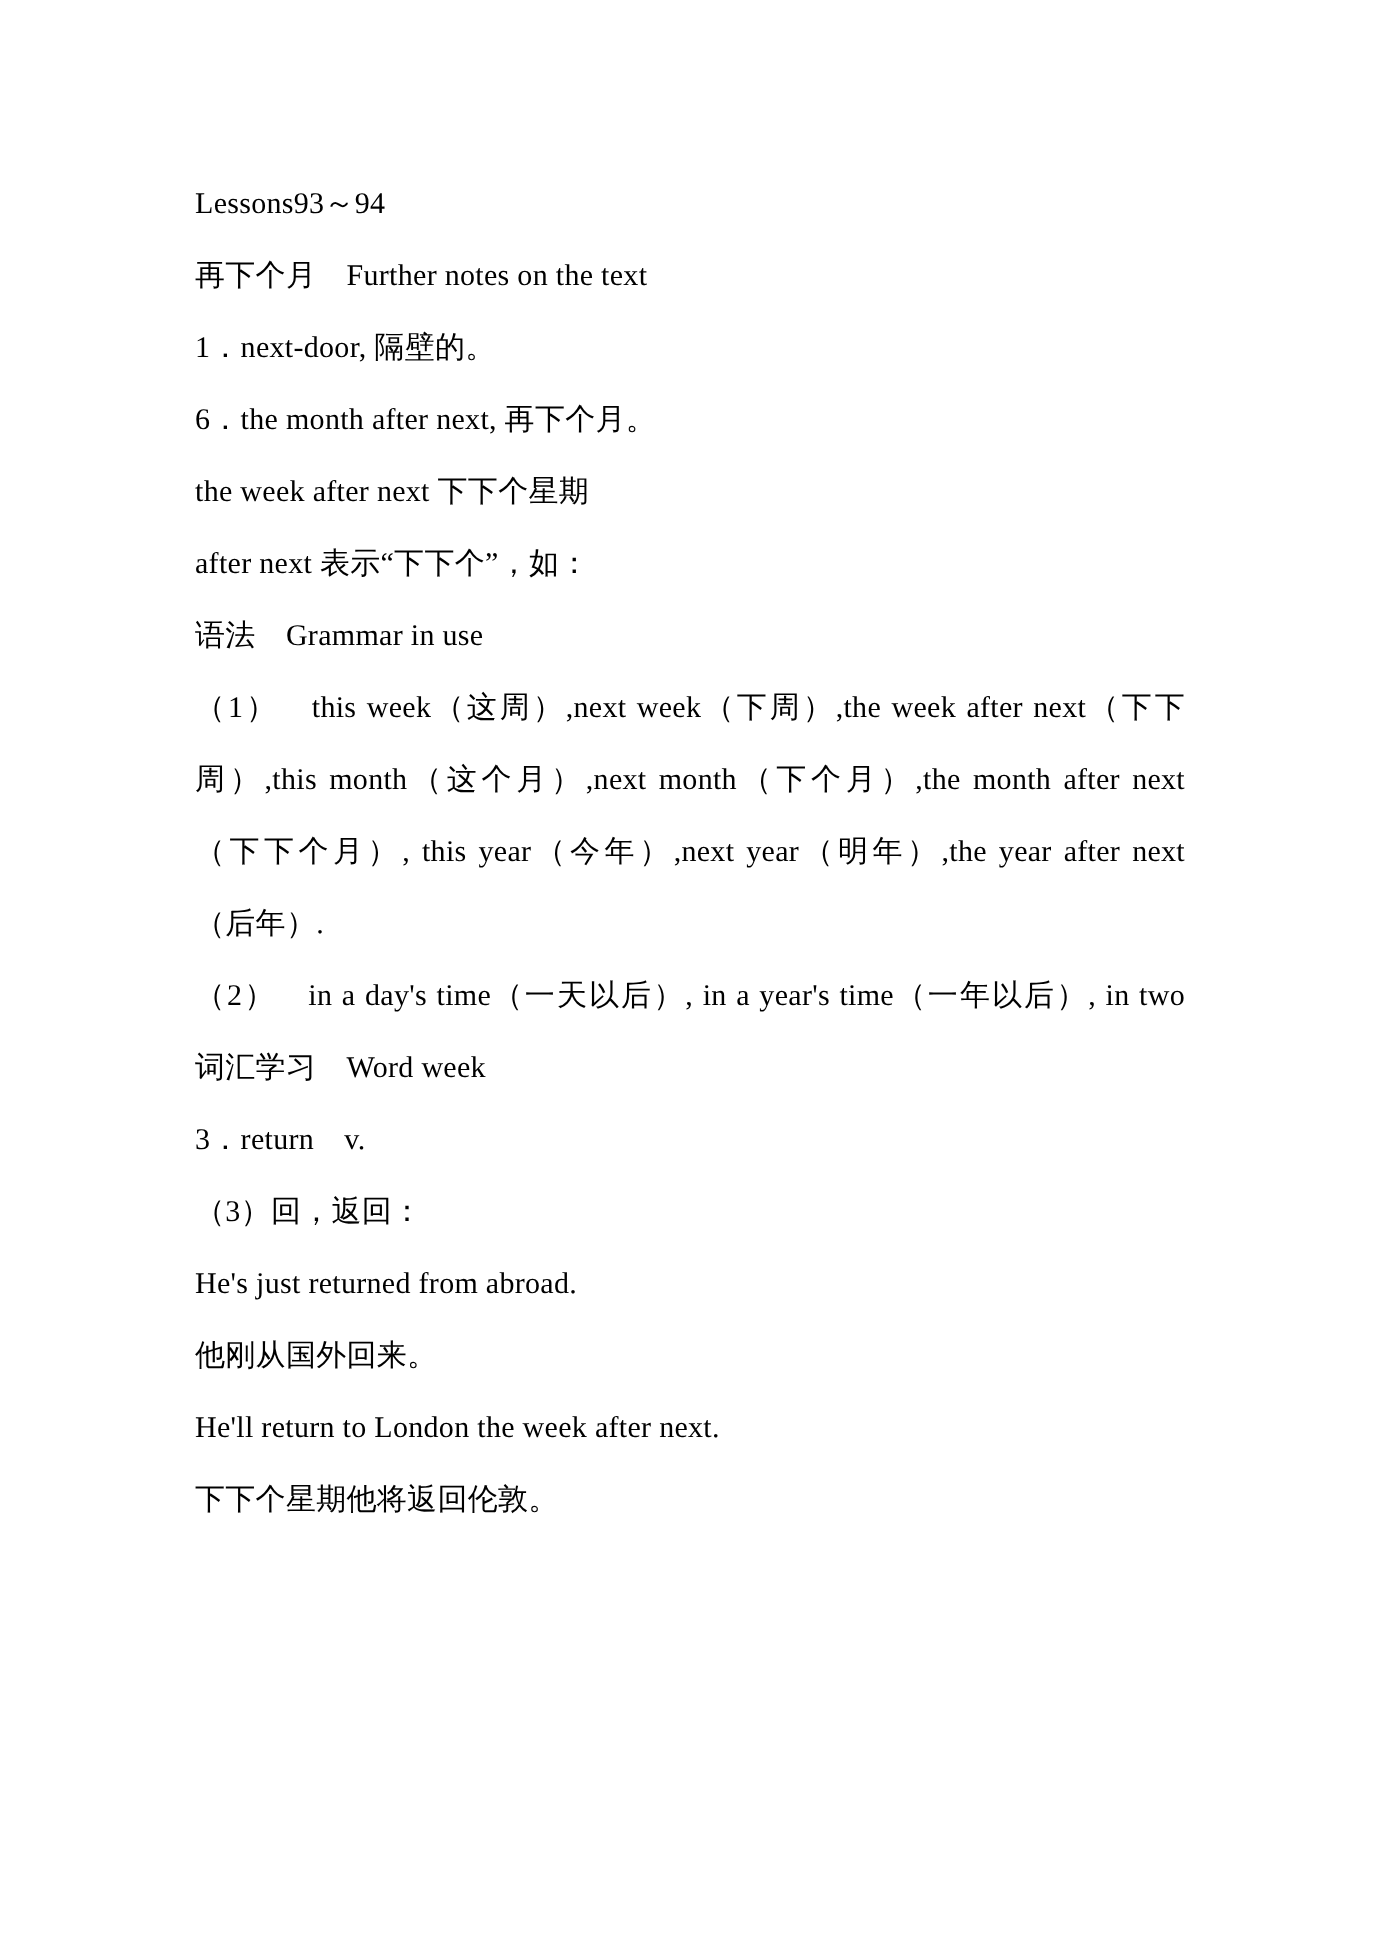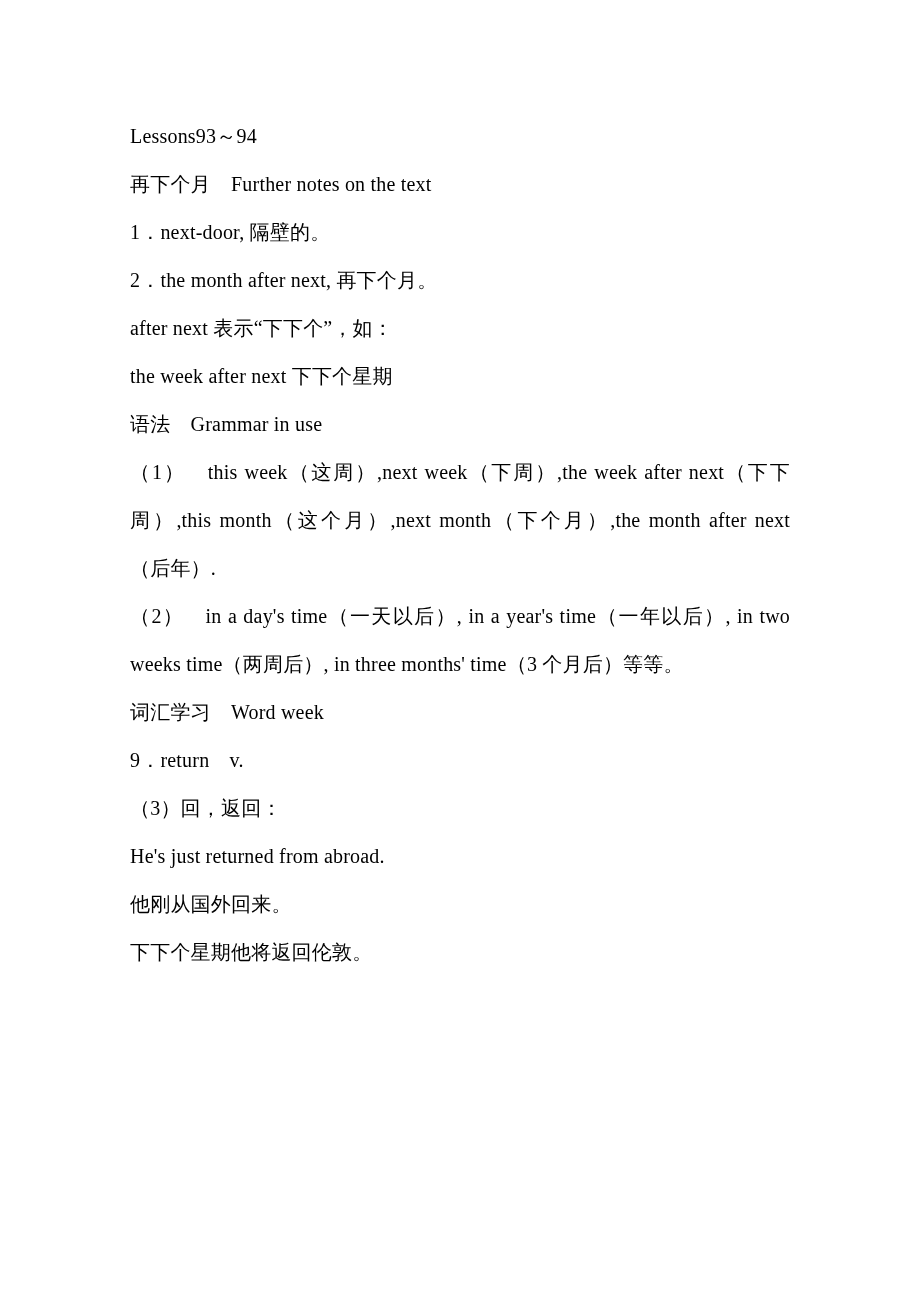--- a/index.html
+++ b/index.html
@@ -37,31 +37,32 @@
 </style>
 </head>
 <body>
 
 <div class="page">
 
   <div class="line">Lessons93～94</div>
 
   <div class="line">再下个月　Further notes on the text</div>
   <div class="line">1．next-door, 隔壁的。</div>
-  <div class="line">2．the month after next, 再下个月。</div>
+  <div class="line">6．the month after next, 再下个月。</div>
+  <div class="line">the week after next 下下个星期</div>
   <div class="line">after next 表示“下下个”，如：</div>
-  <div class="line">the week after next 下下个星期</div>
 
   <div class="line">语法　Grammar in use</div>
   <div class="line fill">（1）　this week（这周）,next week（下周）,the week after next（下下</div>
   <div class="line fill">周）,this month（这个月）,next month（下个月）,the month after next</div>
+  <div class="line fill">（下下个月）, this year（今年）,next year（明年）,the year after next</div>
   <div class="line">（后年）.</div>
   <div class="line fill">（2）　in a day's time（一天以后）, in a year's time（一年以后）, in two</div>
-  <div class="line">weeks time（两周后）, in three months' time（3 个月后）等等。</div>
 
   <div class="line">词汇学习　Word week</div>
-  <div class="line">9．return　v.</div>
+  <div class="line">3．return　v.</div>
   <div class="line">（3）回，返回：</div>
   <div class="line">He's just returned from abroad.</div>
   <div class="line">他刚从国外回来。</div>
+  <div class="line">He'll return to London the week after next.</div>
   <div class="line">下下个星期他将返回伦敦。</div>
 
 </div>
 
 </body></html>

